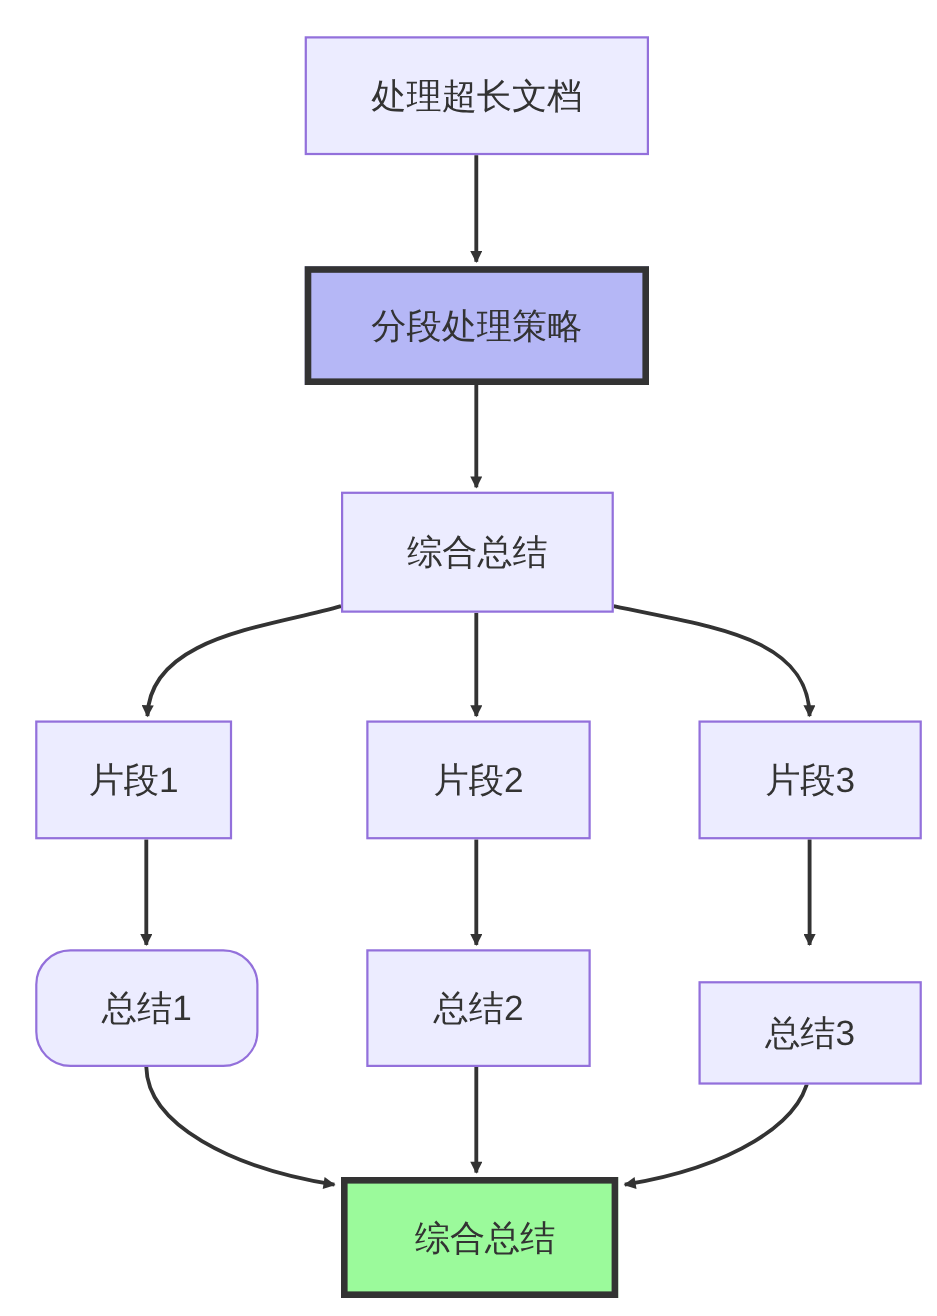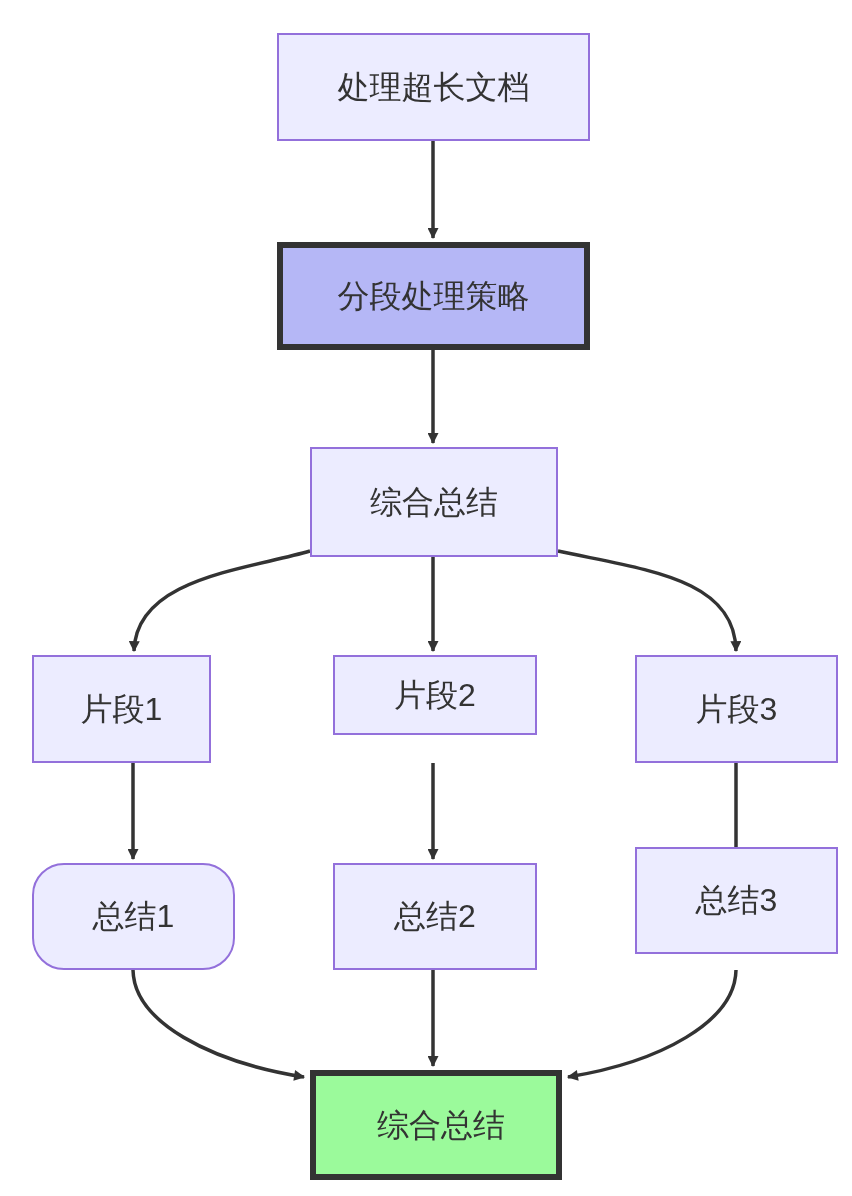--- a/index.html
+++ b/index.html
@@ -76,25 +76,25 @@
   </svg>
 
   <div class="node default" style="left:277px; top:33px; width:313px; height:108px;">处理超长文档</div>
 
   <div class="node emphasis" style="left:277px; top:242px; width:313px; height:108px;">分段处理策略</div>
 
   <div class="node default" style="left:310px; top:447px; width:248px; height:110px;">综合总结</div>
 
   <div class="node default" style="left:32px; top:655px; width:179px; height:108px;">片段1</div>
 
-  <div class="node default" style="left:333px; top:655px; width:204px; height:80px;">片段2</div>
+  <div class="node default" style="left:333px; top:655px; width:204px; height:108px;">片段2</div>
 
   <div class="node default" style="left:635px; top:655px; width:203px; height:108px;">片段3</div>
 
   <div class="node default" style="left:32px; top:863px; width:203px; height:107px;border-radius:32px;">总结1</div>
 
   <div class="node default" style="left:333px; top:863px; width:204px; height:107px;">总结2</div>
 
-  <div class="node default" style="left:635px; top:847px; width:203px; height:107px;">总结3</div>
+  <div class="node default" style="left:635px; top:892px; width:203px; height:94px;">总结3</div>
 
   <div class="node success" style="left:310px; top:1070px; width:252px; height:110px;padding-left:10px;">综合总结</div>
 
 </div>
 
 </body></html>

